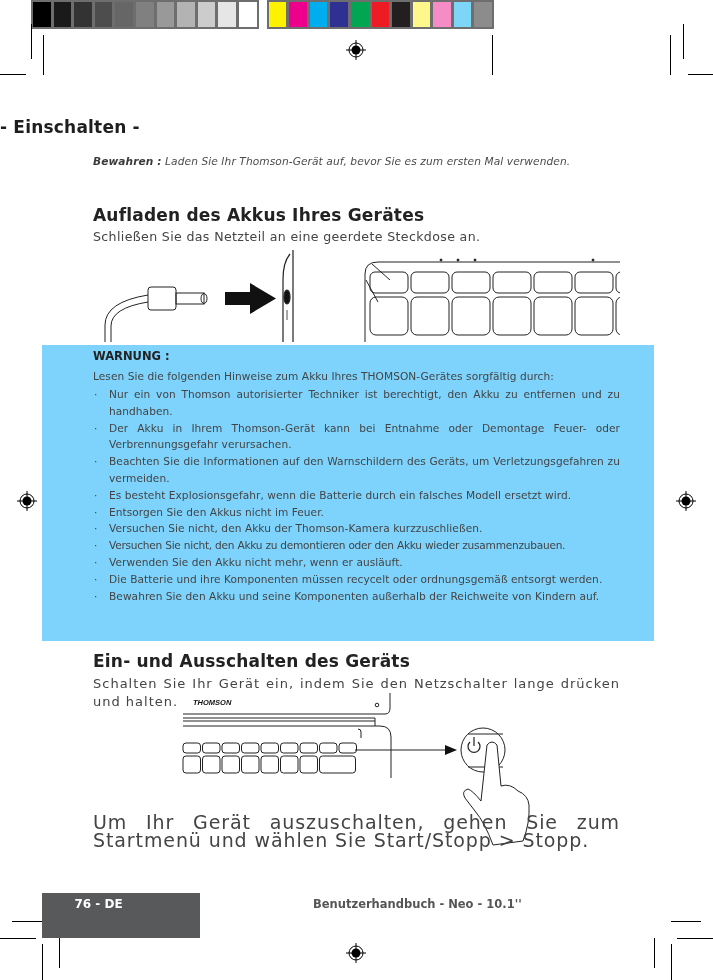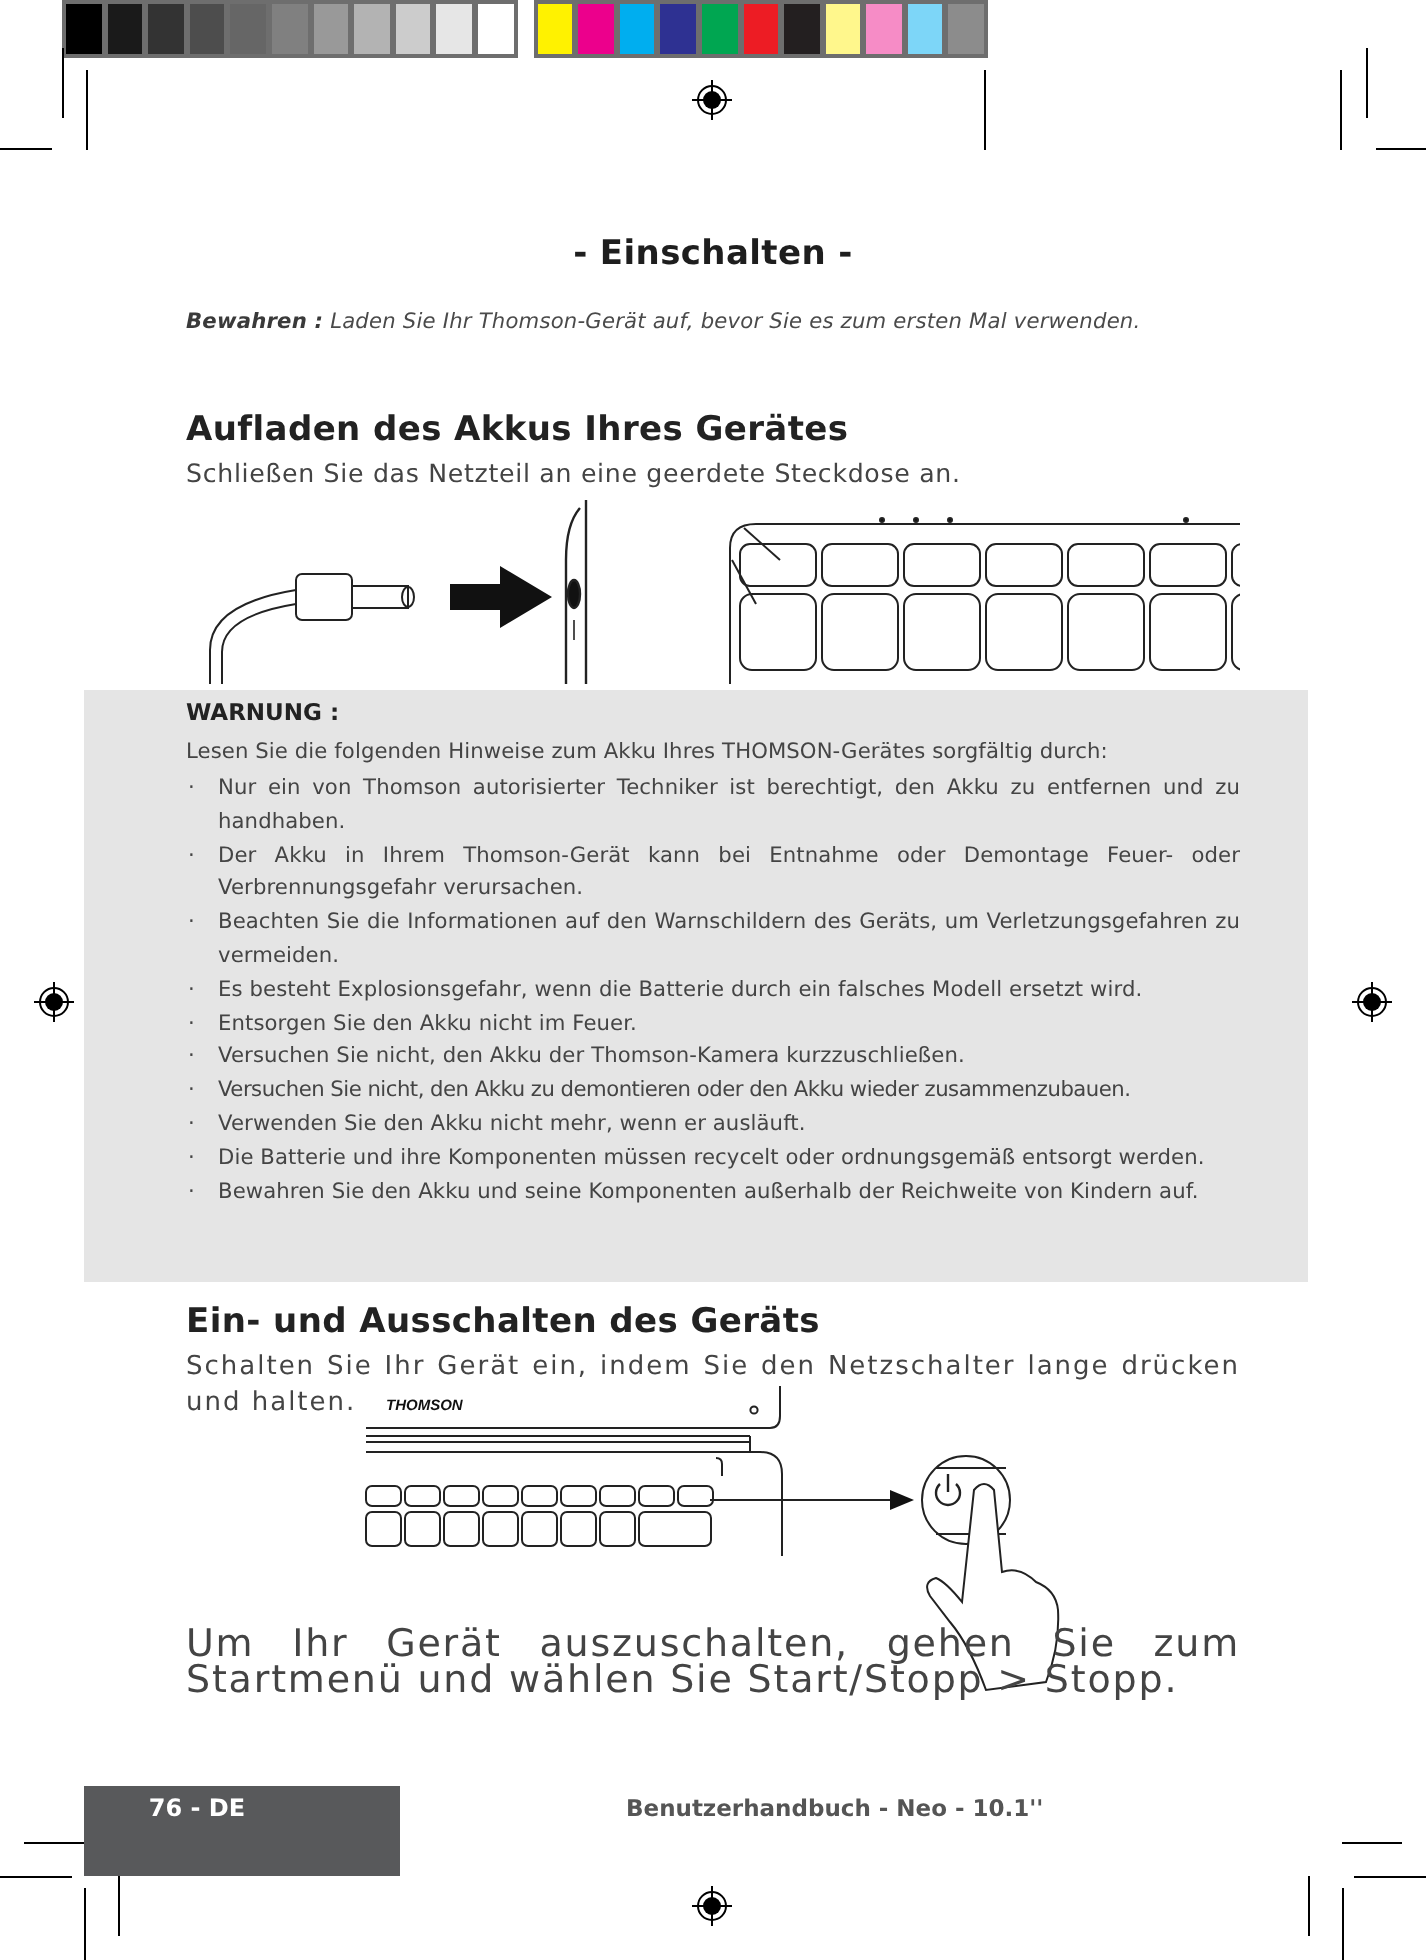--- a/index.html
+++ b/index.html
@@ -6,28 +6,28 @@
   body { width:713px; height:980px; position:relative; background:#ffffff; overflow:hidden;
          font-family:"DejaVu Sans", sans-serif; color:#3a3a3a; }
   .abs { position:absolute; }
   
   .colorbar { position:absolute; top:0; left:31px; height:29px; display:flex; }
   .colorbar .grp { display:flex; background:#6e6e6e; padding:2px 2px 2px 2px; gap:3px; }
   .colorbar .sw { width:17.6px; height:25px; }
   .crop { position:absolute; background:#000; }
   .reg { position:absolute; width:22px; height:22px; }
   
-  .title { position:absolute; top:117px; left:0; width:713px; text-align:center;
+  .title { position:absolute; top:117px; left:0; width:713px; text-align:left;
            font-size:17px; font-weight:bold; color:#1e1e1e; letter-spacing:0.2px; }
   .note { position:absolute; top:155px; left:93px; font-size:10.6px; font-style:italic; color:#4a4a4a; letter-spacing:0.1px; }
   .note b { font-weight:bold; color:#3a3a3a; }
   .h2 { position:absolute; left:93px; font-size:17px; font-weight:bold; color:#222; letter-spacing:0.2px; }
   .para { position:absolute; left:93px; width:527px; font-size:12.6px; color:#444; line-height:18px;
           text-align:justify; letter-spacing:0.35px; }
-  .warnbox { position:absolute; left:42px; top:345px; width:612px; height:296px; background:#e5e5e5; }
+  .warnbox { position:absolute; left:42px; top:345px; width:612px; height:296px; background:#7dd3fc; }
   .warn-title { position:absolute; left:51px; top:4px; font-size:11.5px; font-weight:bold; color:#222; }
   .warn-intro { position:absolute; left:51px; top:25px; width:527px; font-size:10.6px; color:#444; text-align:justify; letter-spacing:0.05px; }
   .warn-list { position:absolute; left:51px; top:41px; width:527px; margin:0; padding:0; list-style:none; }
   .warn-list li { position:relative; padding-left:16px; font-size:10.6px; line-height:16.8px; color:#444;
                   text-align:justify; letter-spacing:0.05px; }
   .warn-list li .bul { position:absolute; left:1px; top:0; }
   .footer-box { position:absolute; left:42px; top:893px; width:113px; height:45px; background:#58595b;padding-left:45px; }
   .footer-page { position:absolute; left:0; top:4px; width:113px; text-align:center; color:#fff; font-weight:bold; font-size:12px; }
   .footer-title { position:absolute; top:897px; left:313px; font-size:11.5px; font-weight:bold; color:#555; }
 </style>
@@ -163,21 +163,21 @@
 </svg>
 
 <div class="warnbox">
   <div class="warn-title">WARNUNG :</div>
   <div class="warn-intro">Lesen Sie die folgenden Hinweise zum Akku Ihres THOMSON-Gerätes sorgfältig durch:</div>
   <ul class="warn-list">
     <li><span class="bul">·</span><span>Nur ein von Thomson autorisierter Techniker ist berechtigt, den Akku zu entfernen und zu handhaben.</span></li>
     <li><span class="bul">·</span><span>Der Akku in Ihrem Thomson-Gerät kann bei Entnahme oder Demontage Feuer- oder Verbrennungsgefahr verursachen.</span></li>
     <li><span class="bul">·</span><span>Beachten Sie die Informationen auf den Warnschildern des Geräts, um Verletzungsgefahren zu vermeiden.</span></li>
     <li><span class="bul">·</span><span>Es besteht Explosionsgefahr, wenn die Batterie durch ein falsches Modell ersetzt wird.</span></li>
-    <li><span class="bul">·</span><span>Entsorgen Sie den Akku nicht im Feuer.</span></li>
+    <li><span class="bul">·</span><span>Entsorgen Sie den Akkus nicht im Feuer.</span></li>
     <li><span class="bul">·</span><span>Versuchen Sie nicht, den Akku der Thomson-Kamera kurzzuschließen.</span></li>
     <li style="letter-spacing:-0.25px"><span class="bul">·</span><span>Versuchen Sie nicht, den Akku zu demontieren oder den Akku wieder zusammenzubauen.</span></li>
     <li><span class="bul">·</span><span>Verwenden Sie den Akku nicht mehr, wenn er ausläuft.</span></li>
     <li><span class="bul">·</span><span>Die Batterie und ihre Komponenten müssen recycelt oder ordnungsgemäß entsorgt werden.</span></li>
     <li><span class="bul">·</span><span>Bewahren Sie den Akku und seine Komponenten außerhalb der Reichweite von Kindern auf.</span></li>
   </ul>
 </div>
 
 <div class="h2" style="top:651px">Ein- und Ausschalten des Geräts</div>
 <div class="para" style="top:675px;font-size:13px;letter-spacing:1px">Schalten Sie Ihr Gerät ein, indem Sie den Netzschalter lange drücken und halten.</div>

